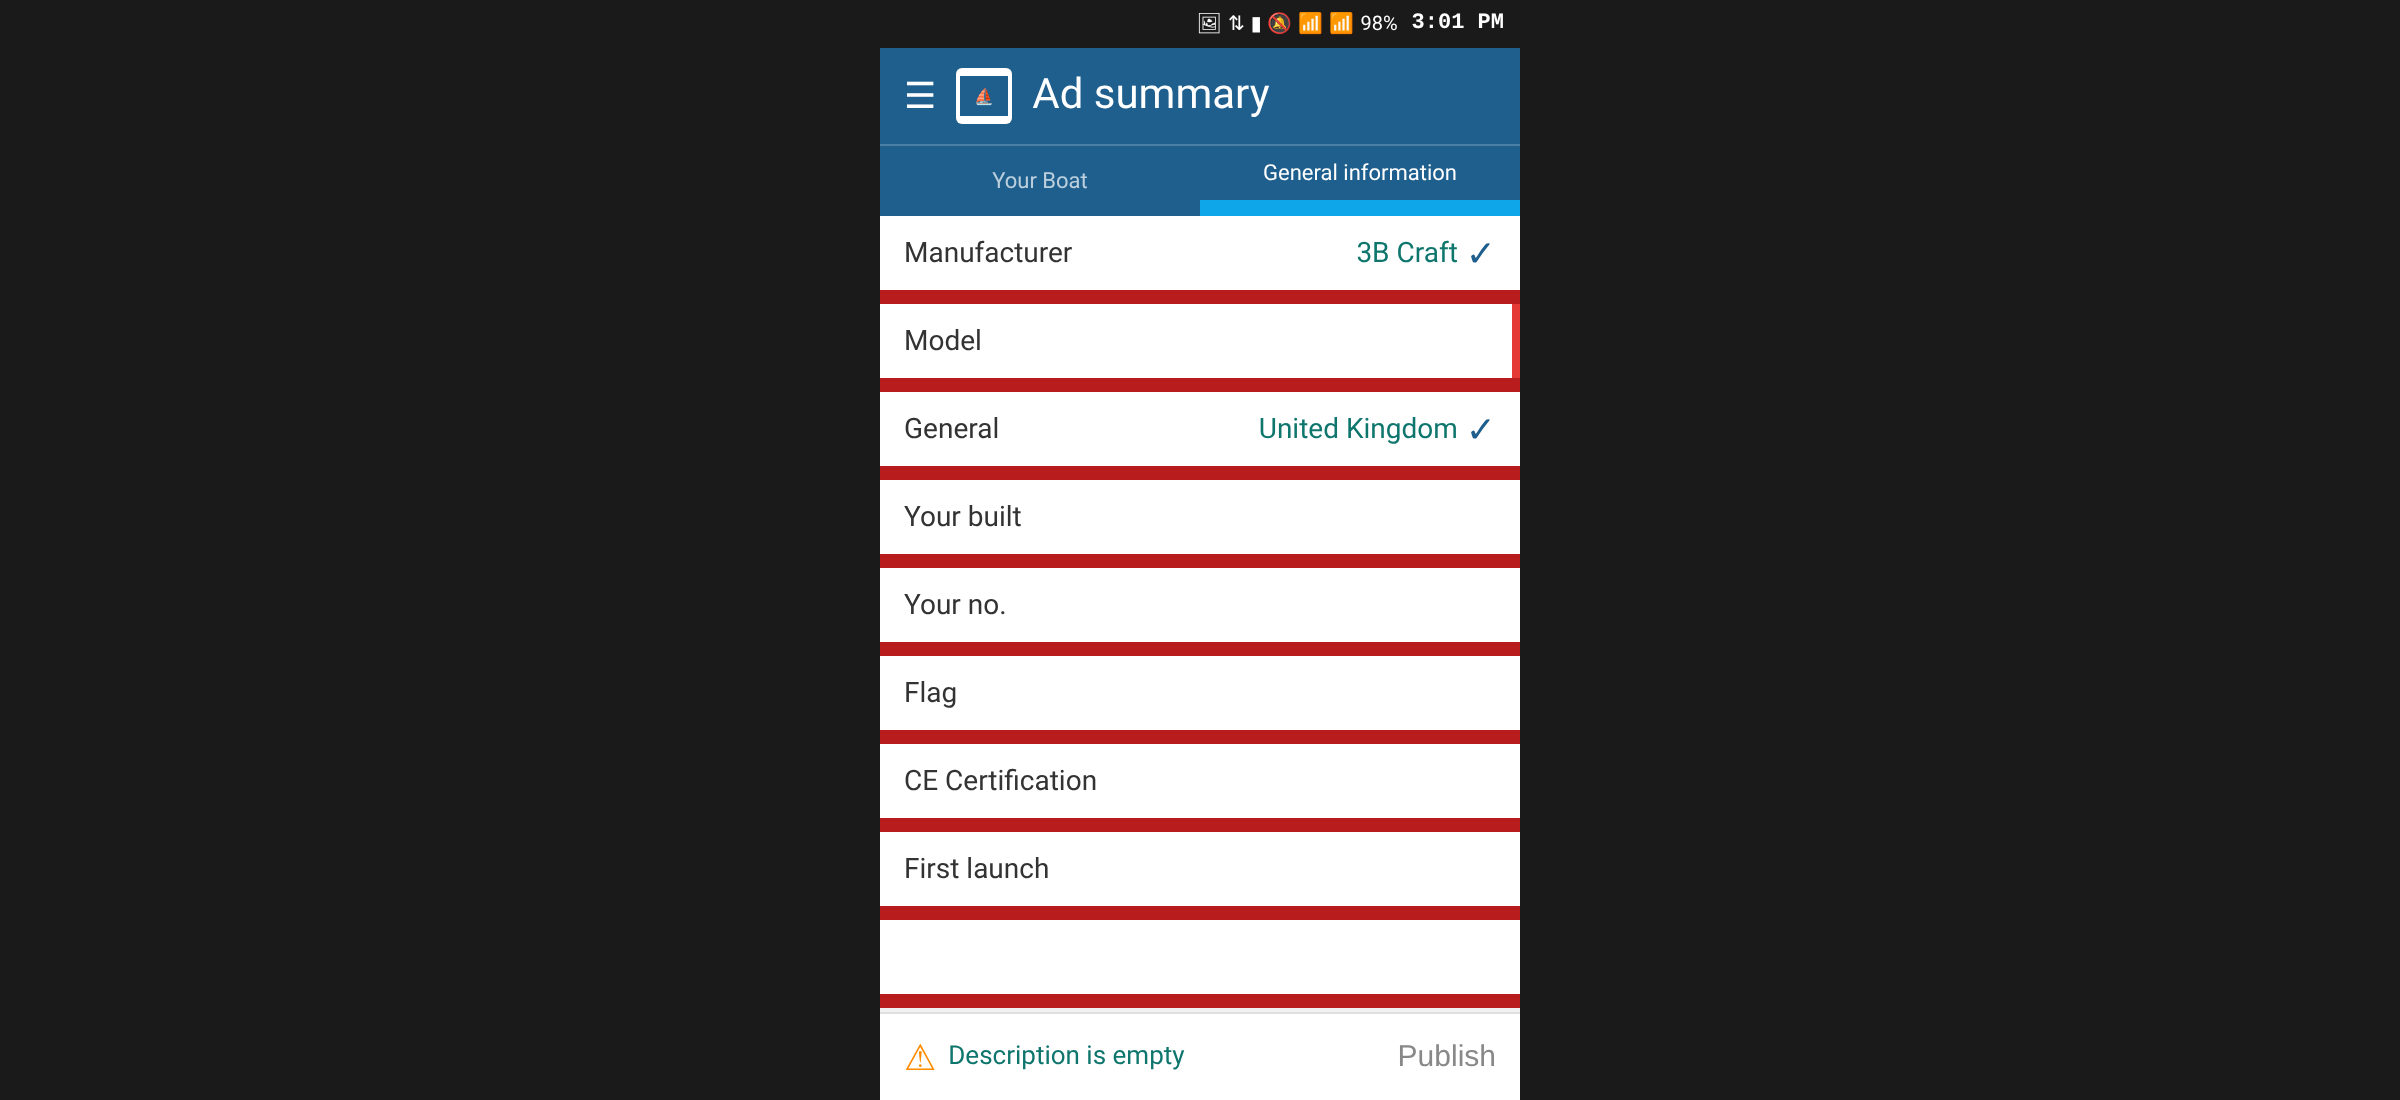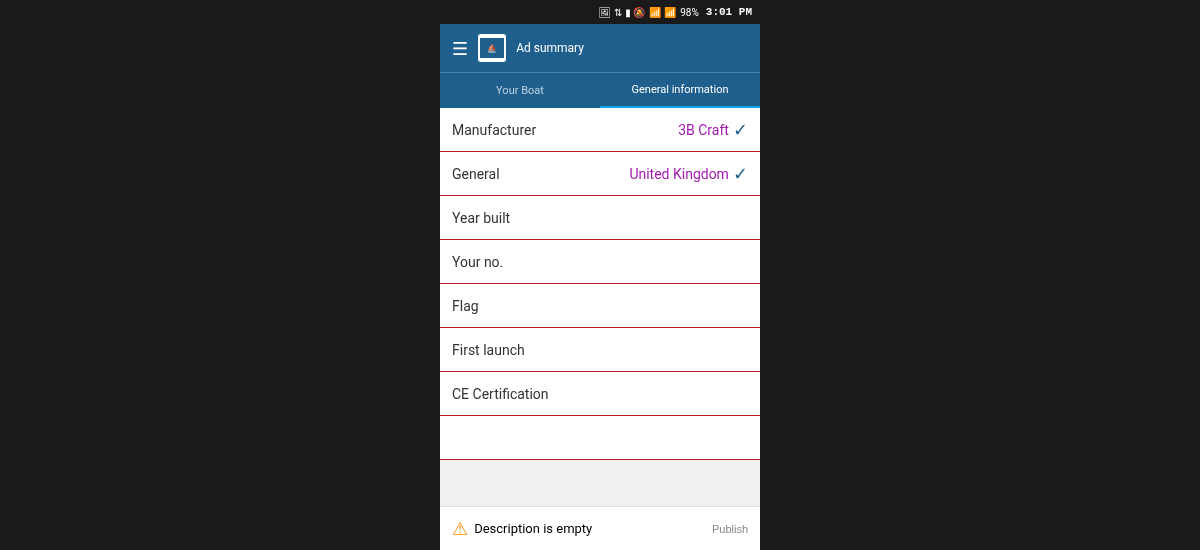--- a/index.html
+++ b/index.html
@@ -73,21 +73,21 @@
     .app-logo-inner {
       width: 24px;
       height: 20px;
       background: #1e5f8e;
       display: flex;
       align-items: center;
       justify-content: center;
     }
     .app-title {
       color: white;
-      font-size: 12px;
+      font-size: 21px;
       font-weight: 400;
       flex: 1;
     }
 
     .tabs-bar {
       background: #1e5f8e;
       height: 36px;
       display: flex;
       border-top: 1px solid rgba(255,255,255,0.2);
     }
@@ -97,36 +97,36 @@
       align-items: center;
       justify-content: center;
       color: rgba(255,255,255,0.7);
       font-size: 11px;
       cursor: pointer;
       padding: 0 0;
       text-align: center;
     }
     .tab-item.active {
       color: white;
-      border-bottom: 2px solid #0ea5e9;
+      border-bottom: 8px solid #0ea5e9;
     }
 
     .content-area {
       background: #f0f0f0;
       height: calc(550px - 24px - 48px - 36px - 44px);
       overflow-y: auto;
     }
 
     .form-row {
       background: white;
       min-height: 44px;
       display: flex;
       align-items: center;
       padding: 0 12px;
-      border-bottom: 1px solid #b91c1c;
+      border-bottom: 7px solid #b91c1c;
       position: relative;
     }
     .form-row.error-border::after {
       content: '';
       position: absolute;
       right: 0;
       top: 0;
       bottom: 0;
       width: 4px;
       background: #e53935;
@@ -135,21 +135,21 @@
       color: #333;
       font-size: 14px;
       flex: 1;
     }
     .form-value {
       color: #888;
       font-size: 14px;
       margin-right: 4px;
     }
     .form-value.filled {
-      color: #a21caf;
+      color: #0f766e;
     }
     .check-icon {
       color: #1e5f8e;
       font-size: 18px;
     }
 
     .bottom-bar {
       background: white;
       height: 44px;
       display: flex;
@@ -157,27 +157,27 @@
       padding: 0 12px;
       border-top: 1px solid #e0e0e0;
       position: relative;
     }
     .warning-icon {
       color: #ff8c00;
       font-size: 18px;
       margin-right: 6px;
     }
     .warning-text {
-      color: #000000;
+      color: #0f766e;
       font-size: 13px;
       flex: 1;
     }
     .publish-btn {
       color: #888;
-      font-size: 11px;
+      font-size: 15px;
       font-weight: 500;
       background: none;
       border: none;
       cursor: pointer;
     }
   </style>
 </head>
 <body>
 
 <div class="phone-frame">
@@ -217,46 +217,49 @@
   </div>
 
   <div class="content-area">
 
     <div class="form-row">
       <span class="form-label">Manufacturer</span>
       <span class="form-value filled">3B Craft</span>
       <span class="check-icon">✓</span>
     </div>
 
+    <div class="form-row error-border">
+      <span class="form-label">Model</span>
+    </div>
 
     <div class="form-row">
       <span class="form-label">General</span>
       <span class="form-value filled">United Kingdom</span>
       <span class="check-icon">✓</span>
     </div>
 
 
     <div class="form-row">
-      <span class="form-label">Year built</span>
+      <span class="form-label">Your built</span>
     </div>
 
     <div class="form-row">
       <span class="form-label">Your no.</span>
     </div>
 
     <div class="form-row">
       <span class="form-label">Flag</span>
     </div>
 
     <div class="form-row">
+      <span class="form-label">CE Certification</span>
+    </div>
+
+    <div class="form-row">
       <span class="form-label">First launch</span>
-    </div>
-
-    <div class="form-row">
-      <span class="form-label">CE Certification</span>
     </div>
 
     <div class="form-row">
       
     </div>
 
   </div>
 
   <div class="bottom-bar">
     <span class="warning-icon">⚠</span>

